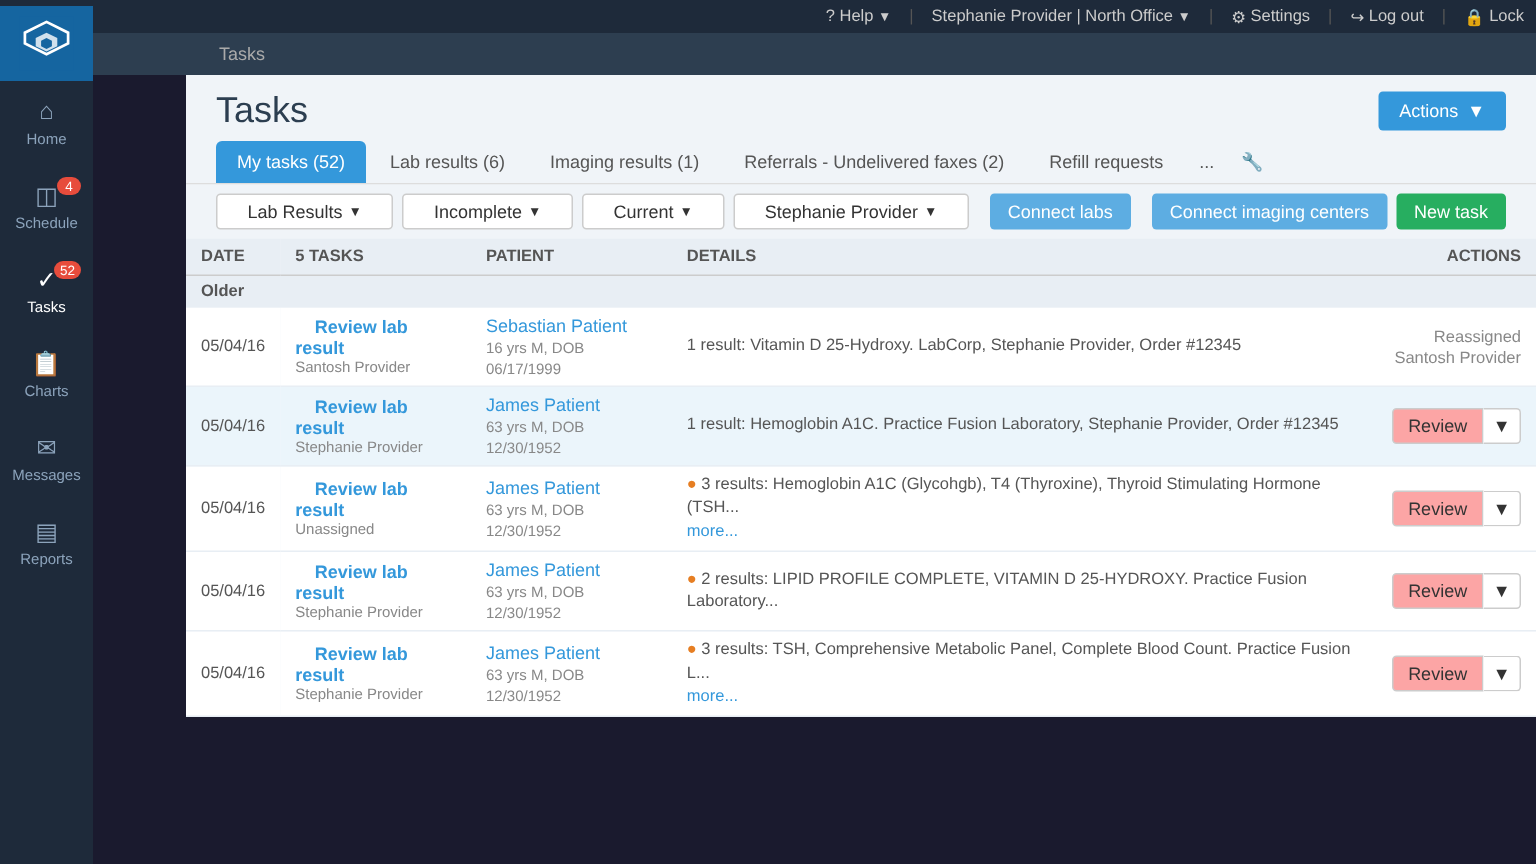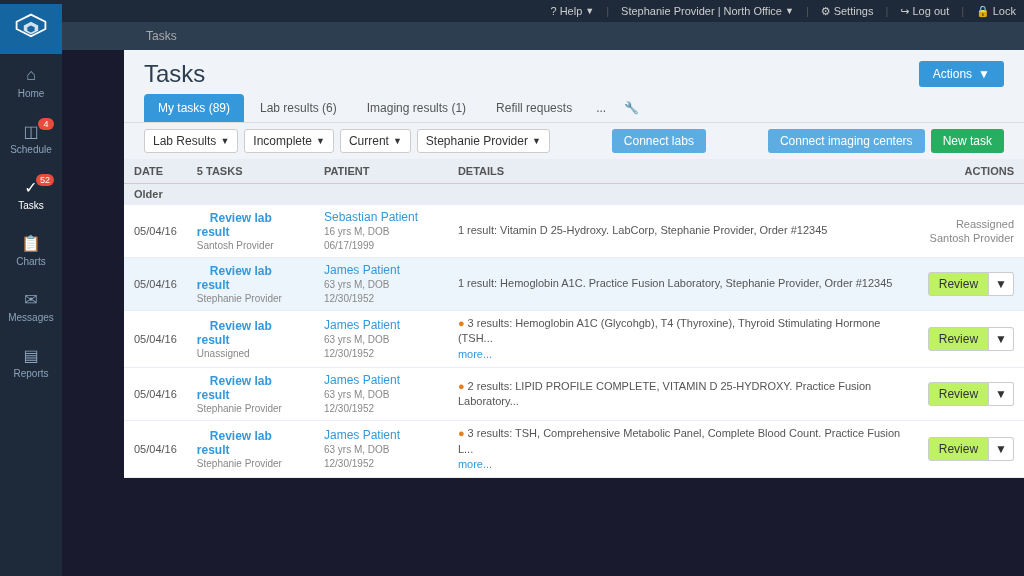--- a/index.html
+++ b/index.html
@@ -172,21 +172,21 @@
 
     
     .filter-bar {
       padding: 6px 20px;
       display: flex;
       align-items: center;
       gap: 6px;
       background: #f0f4f8;
     }
     .filter-select {
-      padding: 4px 8px;
+      padding: 4px 20px;
       border: 1px solid #ccc;
       border-radius: 3px;
       background: #fff;
       cursor: pointer;
       font-size: 12px;
       color: #333;
       display: flex;
       align-items: center;
       gap: 4px;
     }
@@ -247,21 +247,21 @@
     .task-link { color: #3498db; font-weight: bold; cursor: pointer; text-decoration: none; font-size: 12px; margin-left: 13px; }
     .provider-sub { color: #888; font-size: 10px; }
     .patient-link { color: #3498db; cursor: pointer; font-size: 12px; }
     .patient-sub { color: #888; font-size: 10px; }
     .details-col { color: #555; font-size: 11px; line-height: 1.4; }
     .details-more { color: #3498db; cursor: pointer; }
     .orange-dot { color: #e67e22; margin-right: 3px; }
     .actions-col { white-space: nowrap; }
 
     .review-btn {
-      background: #bef264;
+      background: #fca5a5;
       border: 1px solid #ccc;
       padding: 4px 10px;
       border-radius: 3px 0 0 3px;
       cursor: pointer;
       font-size: 12px;
       color: #333;
     }
     .review-dropdown {
       background: #fff;
       border: 1px solid #ccc;
@@ -364,27 +364,30 @@
     <div class="page-header">
       <h1 class="page-title">Tasks</h1>
       <button class="actions-btn">
         <span>Actions</span>
         <span>▼</span>
       </button>
     </div>
 
     <div class="tab-bar">
       <div class="tab active">
-        <span>My tasks (89)</span>
+        <span>My tasks (52)</span>
       </div>
       <div class="tab">
         <span>Lab results (6)</span>
       </div>
       <div class="tab">
         <span>Imaging results (1)</span>
+      </div>
+      <div class="tab">
+        <span>Referrals - Undelivered faxes (2)</span>
       </div>
       <div class="tab">
         <span>Refill requests</span>
       </div>
       <div class="tab-more">
         <span>...</span>
       </div>
       <div class="tab-wrench">
         <span>🔧</span>
       </div>

